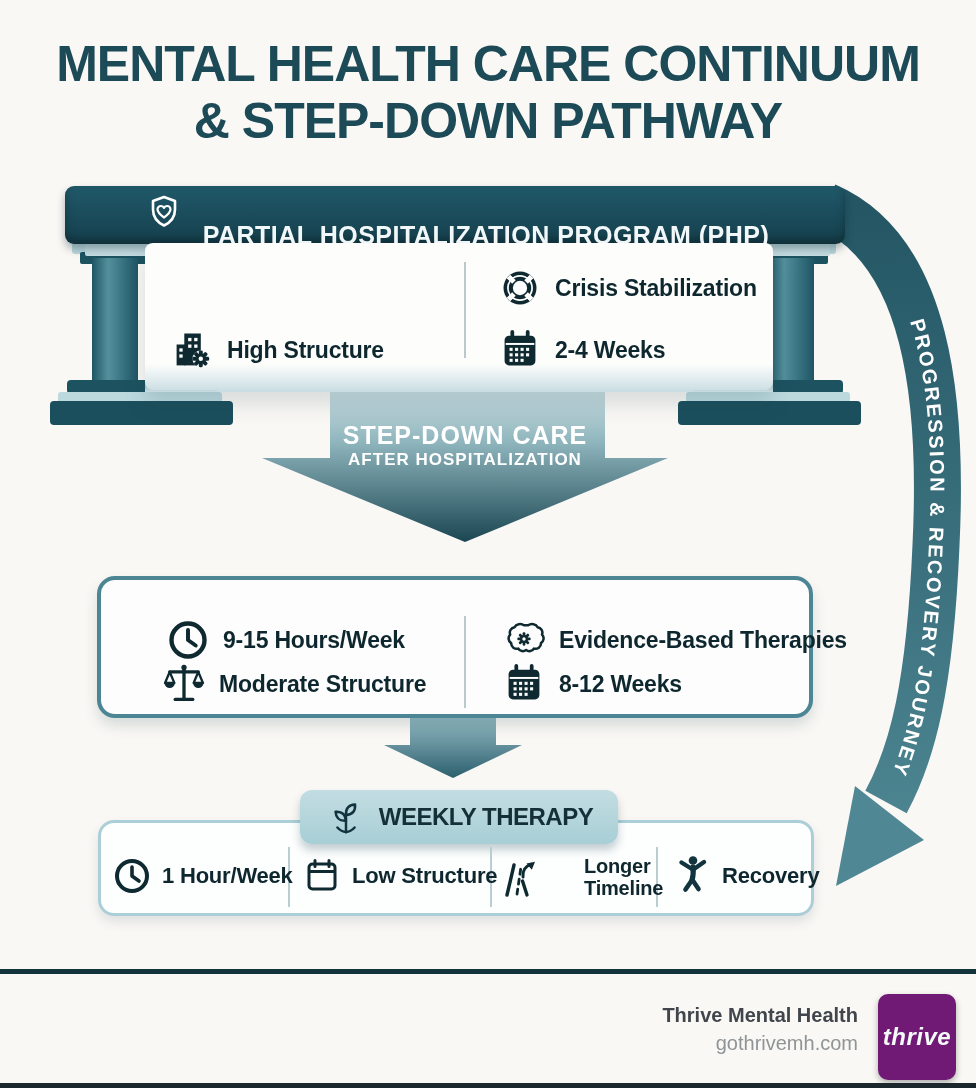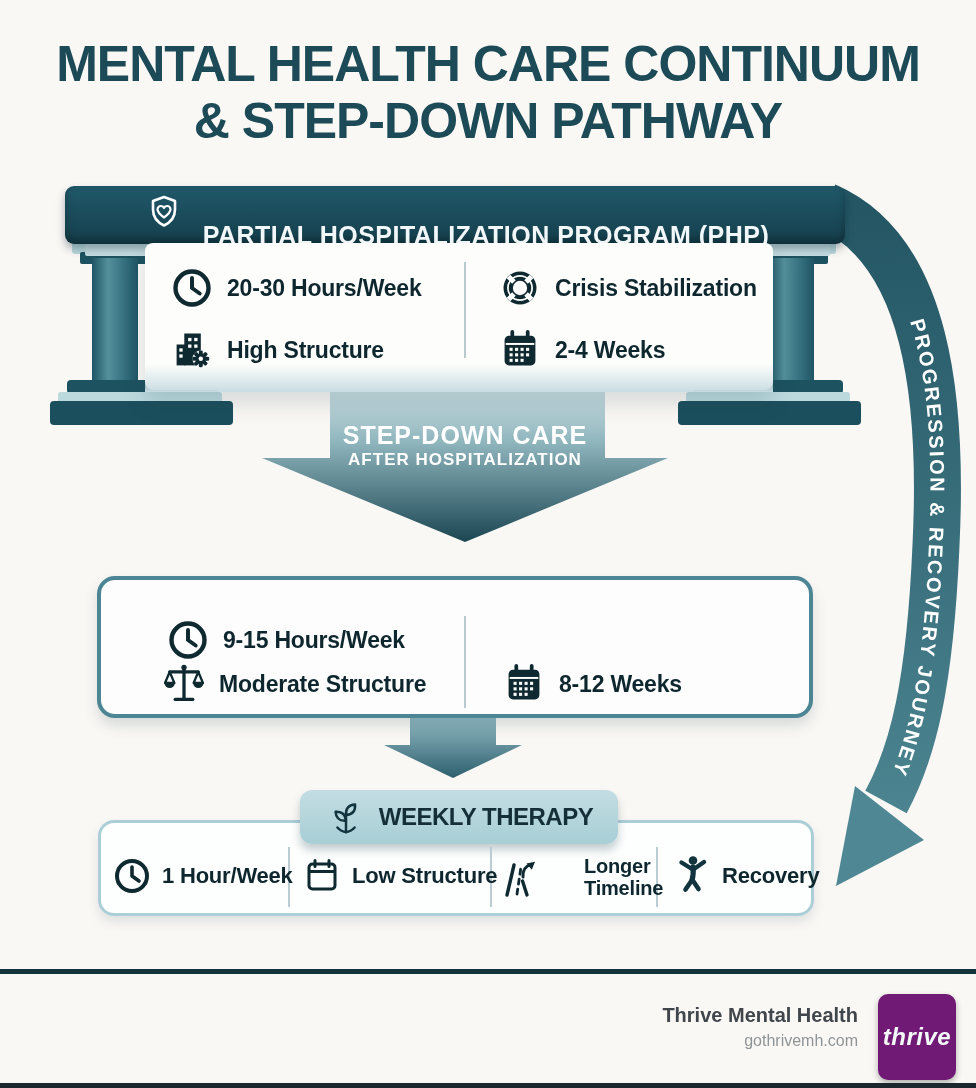--- a/index.html
+++ b/index.html
@@ -53,21 +53,21 @@
           box-shadow:0 6px 9px rgba(18,60,72,.25);
           display:flex;align-items:center;justify-content:center;gap:12px;}
   .wk-pill .bar-text{color:#152f38;font-size:24px;font-weight:700;letter-spacing:-.5px;}
   .wk-item .label{font-size:22px;}
   .wk-div{width:2px;background:#b9cdd2;top:847px;height:60px;}
   .wrap2{white-space:normal !important;width:94px;line-height:22px;font-size:20px !important;margin-left:32px;}
   
   .foot-line{left:0;top:969px;width:976px;height:5px;background:#14343d;}
   .bottom-line{left:0;top:1083px;width:976px;height:5px;background:#1a272c;}
   .brand{right:118px;top:1004px;font-size:20px;font-weight:700;color:#40464b;}
-  .site{right:118px;top:1032px;font-size:16px;color:#8f9496;}
+  .site{right:118px;top:1032px;font-size:20px;color:#8f9496;}
   .logo{left:878px;top:994px;width:78px;height:86px;border-radius:10px;background:#701a75;
         display:flex;align-items:center;justify-content:center;box-shadow:0 3px 6px rgba(0,0,0,.3);}
   .logo span{color:#f4fafa;font-size:24px;font-weight:700;font-style:italic;letter-spacing:.5px;}
   svg{display:block;}
 </style>
 </head>
 <body>
 
 <div class="page">
 
@@ -128,29 +128,20 @@
         <path d="M23 5l11 4v8.5c0 8-4.7 13-11 16-6.3-3-11-8-11-16V9z" fill="none" stroke="#fff" stroke-width="2.6" stroke-linejoin="round"></path>
         <path d="M23 25.5c-4.5-3.2-6.5-5.7-6.5-8.2 0-1.9 1.5-3.3 3.3-3.3 1.3 0 2.5.7 3.2 1.9.7-1.2 1.9-1.9 3.2-1.9 1.8 0 3.3 1.4 3.3 3.3 0 2.5-2 5-6.5 8.2z" fill="none" stroke="#fff" stroke-width="2.2" stroke-linejoin="round"></path>
       </svg>
     </span>
     <span class="bar-text">PARTIAL HOSPITALIZATION PROGRAM (PHP)</span>
   </div>
 
   <div class="abs php-panel"></div>
   <div class="abs vdiv" style="left:464px;top:262px;height:96px"></div>
 
-  <div class="abs item" style="left:170px;top:264px">
-    <span class="icon">
-      <svg width="44" height="44" viewBox="0 0 40 40">
-          <circle cx="20" cy="20" r="15" fill="none" stroke="#0f2930" stroke-width="4"></circle>
-          <path d="M20 11v9l7 5" fill="none" stroke="#0f2930" stroke-width="3.6" stroke-linecap="round" stroke-linejoin="round"></path>
-        </svg>
-    </span>
-    <span class="label">20-30 Hours/Week</span>
-  </div>
   <div class="abs item" style="left:498px;top:264px">
     <span class="icon">
       <svg width="44" height="44" viewBox="0 0 40 40">
         <circle cx="20" cy="20" r="15" fill="#0f2930"></circle>
         <circle cx="20" cy="20" r="11" fill="none" stroke="#fff" stroke-width="1.6"></circle>
         <circle cx="20" cy="20" r="6.5" fill="#fff"></circle>
         <g stroke="#fff" stroke-width="4.6">
             <path d="M9.5 9.5l5 5M30.5 9.5l-5 5M9.5 30.5l5-5M30.5 30.5l-5-5"></path>
           </g>
       </svg>
@@ -222,20 +213,36 @@
 
   <div class="abs item" style="left:166px;top:616px">
     <span class="icon">
       <svg width="44" height="44" viewBox="0 0 40 40">
           <circle cx="20" cy="20" r="15" fill="none" stroke="#0f2930" stroke-width="4"></circle>
           <path d="M20 11v9l7 5" fill="none" stroke="#0f2930" stroke-width="3.6" stroke-linecap="round" stroke-linejoin="round"></path>
         </svg>
     </span>
     <span class="label">9-15 Hours/Week</span>
   </div>
+  <div class="abs item" style="left:502px;top:616px">
+    <span class="icon">
+      <svg width="44" height="42" viewBox="0 0 42 40">
+        <path d="M21 6c-2.8-2.2-7.6-1.4-9 1.8-3.4.4-5.4 4-4.2 7-2.4 2.4-1.8 6.6 1 8.2-.2 3.6 3.4 6.2 6.8 5.2 1.4 2.6 5 3.2 7.4 1.4 2.4 1.8 6 1.2 7.4-1.4 3.4 1 7-1.6 6.8-5.2 2.8-1.6 3.4-5.8 1-8.2 1.2-3-.8-6.6-4.2-7-1.4-3.2-6.2-4-9-1.8z" fill="none" stroke="#0f2930" stroke-width="2.4" stroke-linejoin="round"></path>
+        <g transform="translate(21,19)" fill="#0f2930">
+          <rect x="-1.3" y="-6.4" width="2.6" height="12.8" rx="1"></rect>
+          <rect x="-1.3" y="-6.4" width="2.6" height="12.8" rx="1" transform="rotate(45)"></rect>
+          <rect x="-1.3" y="-6.4" width="2.6" height="12.8" rx="1" transform="rotate(90)"></rect>
+          <rect x="-1.3" y="-6.4" width="2.6" height="12.8" rx="1" transform="rotate(135)"></rect>
+          <circle r="3.8"></circle>
+            <circle r="1.6" fill="#fff"></circle>
+        </g>
+      </svg>
+    </span>
+    <span class="label">Evidence-Based Therapies</span>
+  </div>
   <div class="abs item" style="left:162px;top:660px">
     <span class="icon">
       <svg width="44" height="44" viewBox="0 0 40 40">
         <g stroke="#0f2930" fill="none" stroke-width="3" stroke-linecap="round">
           <path d="M20 5v27"></path>
             <path d="M7 9h26"></path>
             <path d="M12 34h16"></path>
         </g>
         <circle cx="20" cy="5" r="2.4" fill="#0f2930"></circle>
         <path d="M7 9L2.8 19h8.4z" fill="none" stroke="#0f2930" stroke-width="2.2" stroke-linejoin="round"></path>

